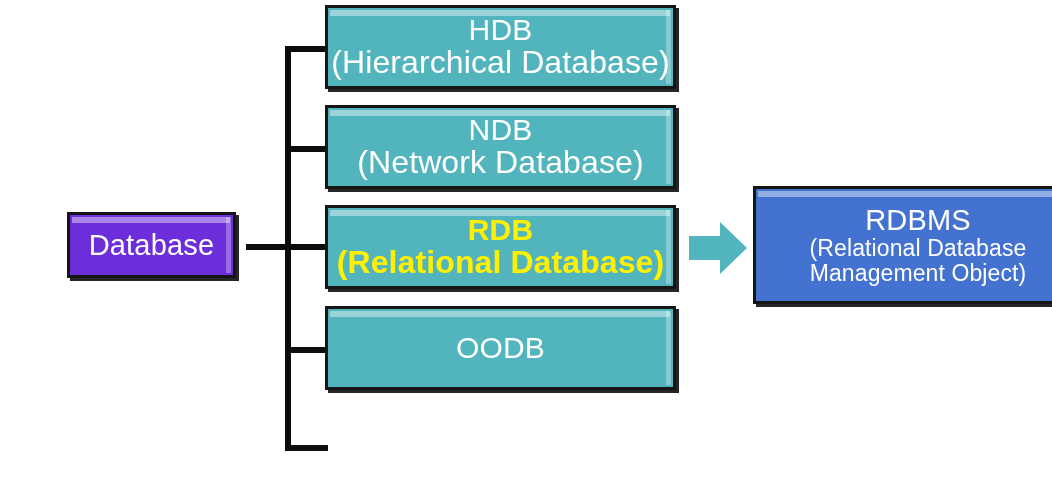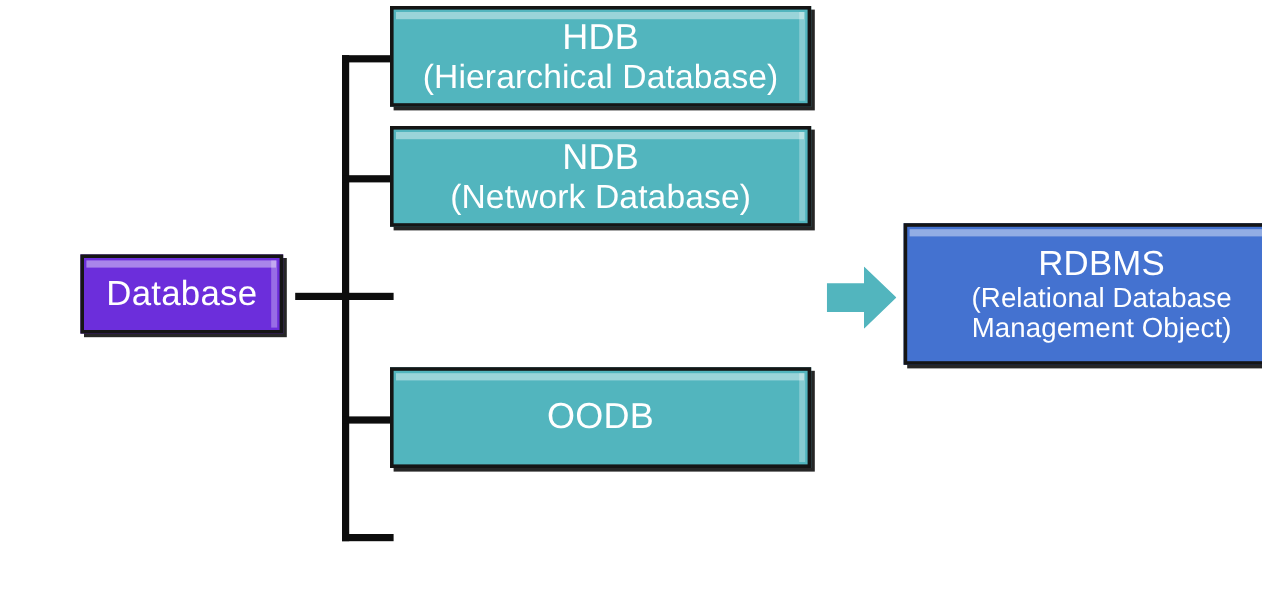--- a/index.html
+++ b/index.html
@@ -53,21 +53,21 @@
 
   .node-title {
     position: relative;
     z-index: 2;
     font-size: 30px;
     letter-spacing: 0.2px;
   }
   .node-sub {
     position: relative;
     z-index: 2;
-    font-size: 28px;
+    font-size: 32px;
     letter-spacing: 0.1px;
   }
 
   
   .node.teal {
     background: #52B5BE;
     left: 325px;
     width: 351px;
     height: 84px;
   }
@@ -148,20 +148,26 @@
     <span class="node-sub">(Hierarchical Database)</span>
   </div>
 
   <div class="node teal" style="top:105px;">
     <span class="inner-hl"></span>
     <span class="side-hl"></span>
     <span class="node-title">NDB</span>
     <span class="node-sub">(Network Database)</span>
   </div>
 
+  <div class="node teal highlight" style="top:205px;">
+    <span class="inner-hl"></span>
+    <span class="side-hl"></span>
+    <span class="node-title">RDB</span>
+    <span class="node-sub">(Relational Database)</span>
+  </div>
 
   <div class="node teal" style="top:306px;">
     <span class="inner-hl"></span>
     <span class="side-hl"></span>
     <span class="node-title">OODB</span>
   </div>
 
 
   <div class="arrow">
     <svg width="58" height="52" viewBox="0 0 58 52" xmlns="http://www.w3.org/2000/svg">

